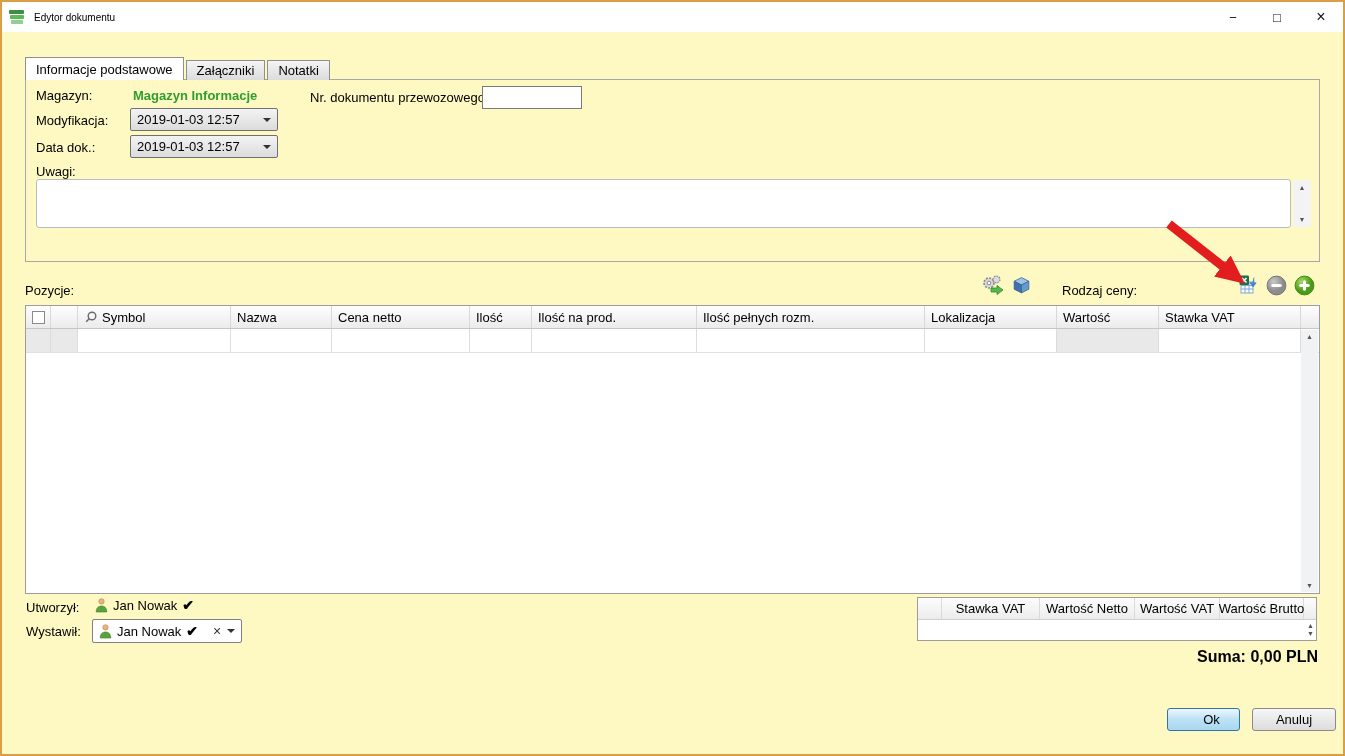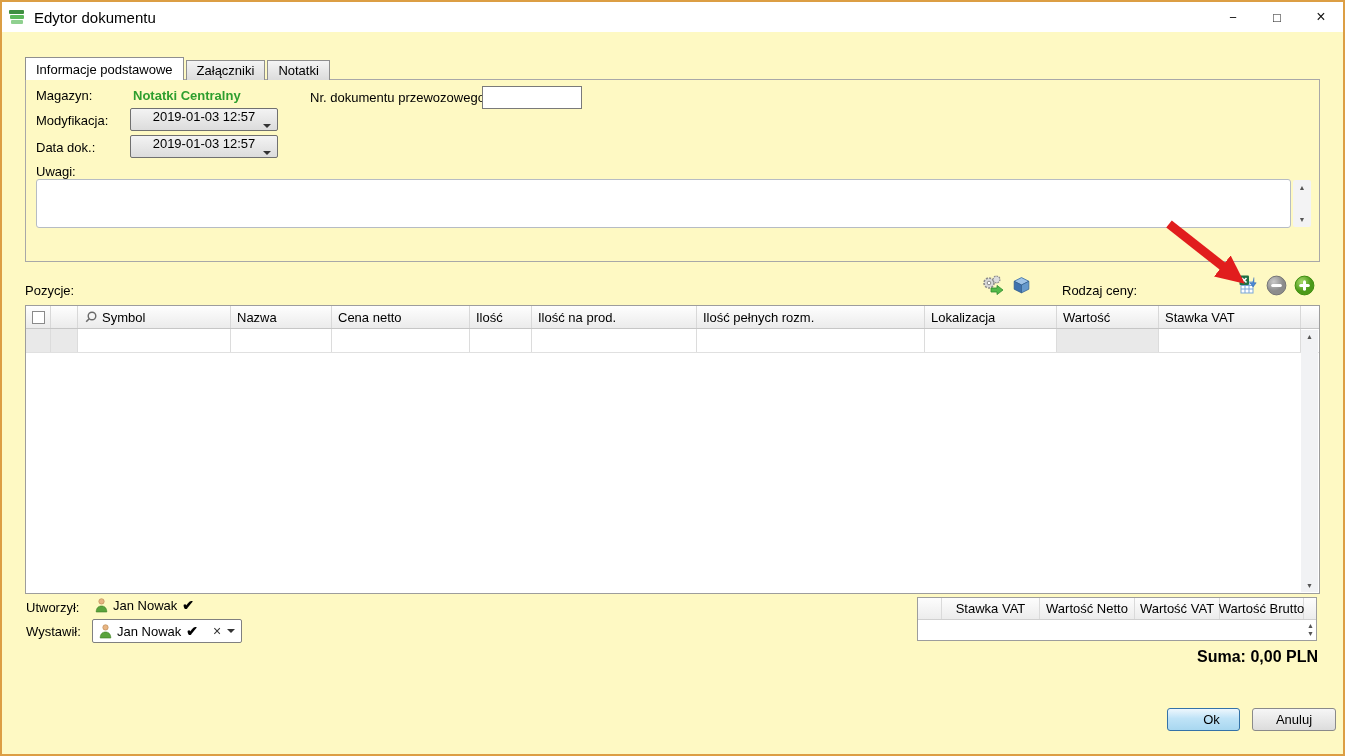--- a/index.html
+++ b/index.html
@@ -10,42 +10,42 @@
             background:#dbe8f8; overflow:hidden; }
 
   
   .titlebar { position:absolute; top:0; left:0; right:0; height:30px; background:#fff;
               display:flex; align-items:center; }
   .logo { width:17px; height:16px; margin-left:7px; padding-top:1px; }
   .logo .bar { height:4px; border-radius:1px; margin-bottom:1px; }
   .logo .b1 { width:15px; background:#3e8e41; }
   .logo .b2 { width:14px; background:#5cb85c; margin-left:1px; }
   .logo .b3 { width:12px; background:#8fd08f; margin-left:2px; }
-  .title { margin-left:8px; font-size:15px; }
+  .title { margin-left:8px; font-size:10px; }
   .win-controls { margin-left:auto; display:flex; height:100%; }
   .win-btn { width:44px; height:100%; display:flex; align-items:center; justify-content:center;
              font-size:13px; color:#111; cursor:default; }
   .win-btn.close { font-size:16px; }
 
   .content { position:absolute; top:30px; left:0; right:0; bottom:0; background:#fef9c3; }
   .abs { position:absolute; }
 
   
   .tabs { position:absolute; left:23px; top:25px; height:23px; display:flex; align-items:flex-end; z-index:3; }
   .tab { border:1px solid #8f8f8f; border-bottom:none; padding:0 10px; display:flex;
          align-items:center; white-space:nowrap; cursor:default; }
   .tab.active { background:#fff; height:23px; z-index:4; }
   .tab.inactive { background:linear-gradient(#f4f4f4,#dcdcdc); height:20px; margin:0 0 0 2px; }
 
   .panel { position:absolute; left:23px; top:47px; width:1295px; height:183px;
            border:1px solid #a8a8a8; z-index:1; }
 
   
   .combo { display:flex; align-items:center; border:1px solid #707070; border-radius:2px;
-           padding:0 6px; font-size:13px; cursor:default;flex-direction:column; }
+           padding:0 6px; font-size:13px; cursor:default; }
   .combo-gray { background:linear-gradient(#f3f3f3,#dcdcdc); }
   .combo-white { background:#fff; }
   .caret { width:0; height:0; border-left:4px solid transparent; border-right:4px solid transparent;
            border-top:4px solid #333; margin-left:auto; }
   .textinput { background:#fff; border:1px solid #7a7a7a; }
   .green-val { color:#2e9e2e; font-weight:bold; }
   .uwagi-box { background:#fff; border:1px solid #b6bcc4; border-radius:3px; }
   .mini-scroll { width:18px; background:#f3f3f4; border-radius:2px; display:flex; flex-direction:column;
                  justify-content:space-between; align-items:center; padding:4px 0; }
   .arrow-glyph { font-size:7px; line-height:7px; color:#555; }
@@ -129,21 +129,21 @@
         <span>Załączniki</span>
       </div>
       <div class="tab inactive">
         <span>Notatki</span>
       </div>
     </div>
 
     <div class="panel"></div>
 
     <span class="abs f" style="left:34px; top:56px;">Magazyn:</span>
-    <span class="abs green-val" style="left:131px; top:56px;">Notatki Centralny</span>
+    <span class="abs green-val" style="left:131px; top:56px;">Magazyn Informacje</span>
 
     <span class="abs f" style="left:308px; top:58px;">Nr. dokumentu przewozowego:</span>
     <div class="abs textinput" style="left:480px; top:54px; width:100px; height:23px;"></div>
 
     <span class="abs f" style="left:34px; top:81px;">Modyfikacja:</span>
     <div class="abs combo combo-gray" style="left:128px; top:76px; width:148px; height:23px;">
       <span>2019-01-03 12:57</span>
       <span class="caret"></span>
     </div>
 

